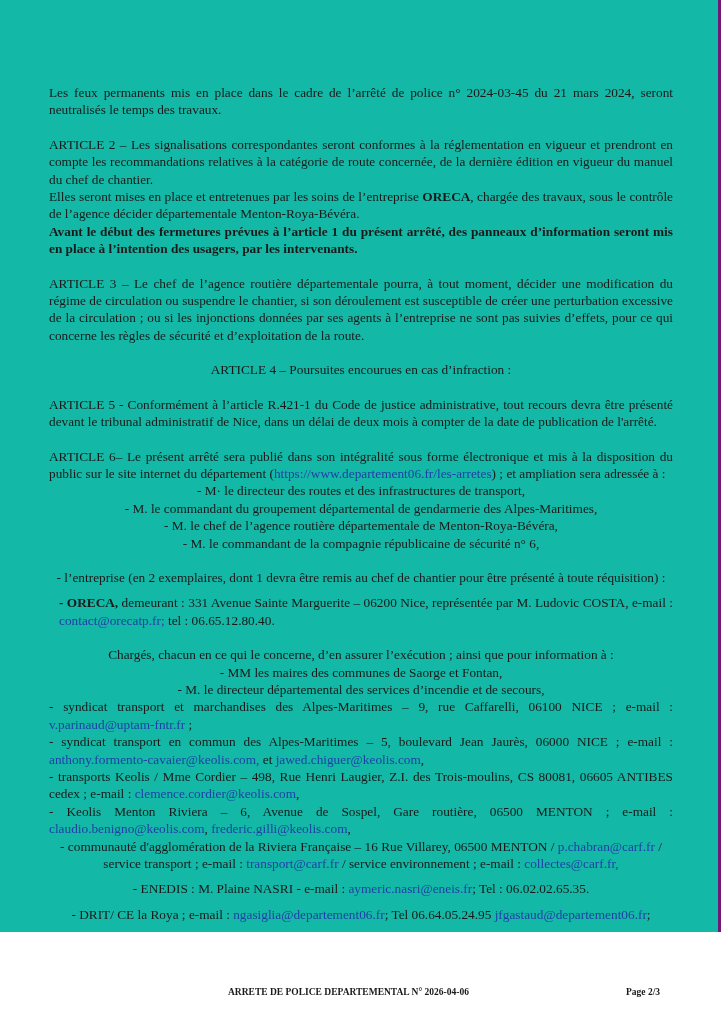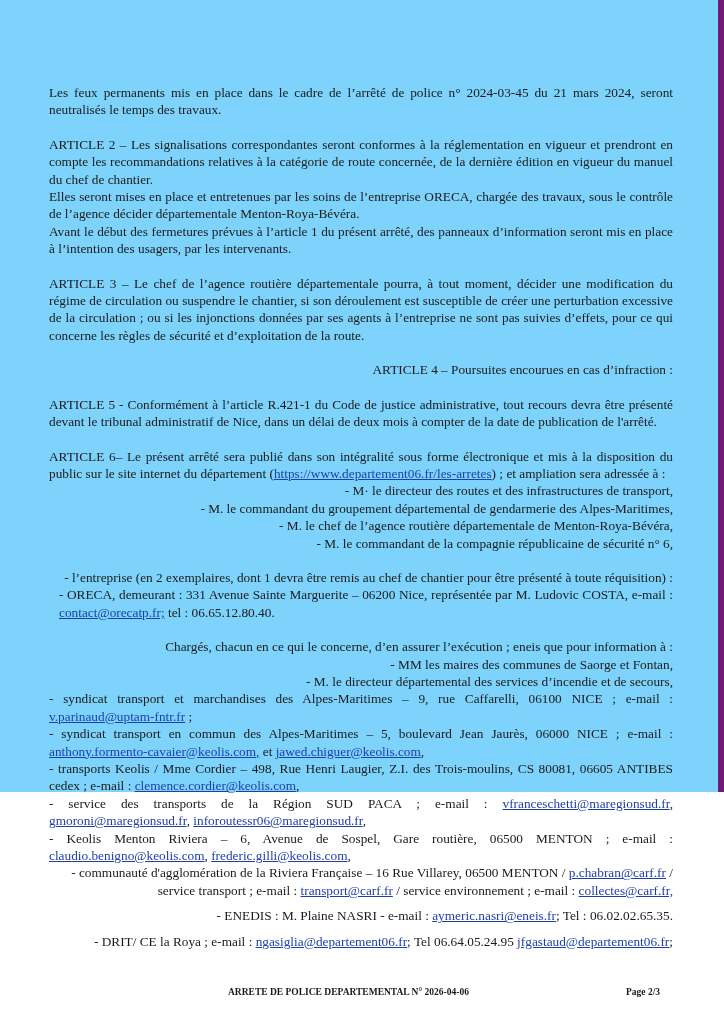--- a/index.html
+++ b/index.html
@@ -1,33 +1,33 @@
 <!DOCTYPE html>
 <html><head>
 <meta charset="utf-8">
 <style>
   html, body { margin: 0; padding: 0; background: #ffffff; }
   body { width: 724px; height: 1024px; position: relative; overflow: hidden; }
   .page {
-    position: absolute; left: 0; top: 0; width: 718px; height: 792px;
-    background: #7dd3fc; border-right: 6px solid #701a75;
+    position: absolute; left: 0; top: 0; width: 718px; height: 932px;
+    background: #14b8a6; border-right: 3px solid #701a75;
   }
   .content {
     position: absolute; left: 49px; top: 84px; width: 624px;
     font-family: "Liberation Serif", "DejaVu Serif", serif;
     font-size: 13.3px; line-height: 17.4px; color: #1a1a1a;
     text-align: justify;
   }
   p { margin: 0; }
   .gap { height: 17px; }
   .gap-sm { height: 8px; }
-  .bold { font-weight: normal; }
-  a { color: #1f3fa8; text-decoration: underline; }
-  .indent { padding-left: 10px; }
-  .list-line { text-align: right; }
+  .bold { font-weight: bold; }
+  a { color: #1f3fa8; }
+  .indent { padding-left: 10px; margin-top: 8px; }
+  .list-line { text-align: center; }
   .footer {
     position: absolute; top: 987px; left: 0; width: 718px;
     font-family: "Liberation Serif", "DejaVu Serif", serif;
     font-size: 9.5px; font-weight: bold; color: #1a1a1a;
   }
   .footer-title { position: absolute; left: 228px; white-space: nowrap; }
   .footer-page { position: absolute; left: 626px; white-space: nowrap; }
 </style>
 </head>
 <body>
@@ -56,27 +56,26 @@
     <p class="list-line">- M· le directeur des routes et des infrastructures de transport,</p>
     <p class="list-line">- M. le commandant du groupement départemental de gendarmerie des Alpes-Maritimes,</p>
     <p class="list-line">- M. le chef de l’agence routière départementale de Menton-Roya-Bévéra,</p>
     <p class="list-line">- M. le commandant de la compagnie républicaine de sécurité n° 6,</p>
     <div class="gap"></div>
 
     <p class="list-line">- l’entreprise (en 2 exemplaires, dont 1 devra être remis au chef de chantier pour être présenté à toute réquisition) :</p>
     <p class="indent"><span class="bold">- ORECA,</span><span> demeurant : 331 Avenue Sainte Marguerite – 06200 Nice, représentée par M. Ludovic COSTA, e-mail : </span><a>contact@orecatp.fr;</a><span>  tel : 06.65.12.80.40.</span></p>
     <div class="gap"></div>
 
-    <p class="list-line">Chargés, chacun en ce qui le concerne, d’en assurer l’exécution ; eneis que pour information à :</p>
+    <p class="list-line">Chargés, chacun en ce qui le concerne, d’en assurer l’exécution ; ainsi que pour information à :</p>
     <p class="list-line">-  MM les maires des communes de Saorge et Fontan,</p>
     <p class="list-line">- M. le directeur départemental des services d’incendie et de secours,</p>
     <p><span>- syndicat transport et marchandises des Alpes-Maritimes – 9, rue Caffarelli, 06100 NICE ; e-mail : </span><a>v.parinaud@uptam-fntr.fr</a><span> ;</span></p>
     <p><span>- syndicat transport en commun des Alpes-Maritimes – 5, boulevard Jean Jaurès, 06000 NICE ; e-mail : </span><a>anthony.formento-cavaier@keolis.com,</a><span> et </span><a>jawed.chiguer@keolis.com</a><span>,</span></p>
     <p><span>-  transports Keolis / Mme Cordier  – 498, Rue Henri Laugier, Z.I. des Trois-moulins, CS 80081, 06605 ANTIBES cedex ; e-mail : </span><a>clemence.cordier@keolis.com</a><span>,</span></p>
-    <p><span>- service des transports de la Région SUD PACA ; e-mail : </span><a>vfranceschetti@maregionsud.fr</a><span>, </span><a>gmoroni@maregionsud.fr</a><span>, </span><a>inforoutessr06@maregionsud.fr</a><span>,</span></p>
     <p><span>- Keolis Menton Riviera – 6, Avenue de Sospel, Gare routière, 06500 MENTON ; e-mail : </span><a>claudio.benigno@keolis.com</a><span>, </span><a>frederic.gilli@keolis.com</a><span>,</span></p>
     <p class="list-line"><span>- communauté d'agglomération de la Riviera Française – 16 Rue Villarey, 06500 MENTON / </span><a>p.chabran@carf.fr</a><span> / service transport ; e-mail : </span><a>transport@carf.fr</a><span> / service environnement ; e-mail : </span><a>collectes@carf.fr,</a></p>
     <div class="gap-sm"></div>
     <p class="list-line"><span>- ENEDIS : M. Plaine NASRI - e-mail : </span><a>aymeric.nasri@eneis.fr</a><span>; Tel : 06.02.02.65.35.</span></p>
     <div class="gap-sm"></div>
     <p class="list-line"><span>- DRIT/ CE la Roya ; e-mail : </span><a>ngasiglia@departement06.fr</a><span>; Tel 06.64.05.24.95 </span><a>jfgastaud@departement06.fr</a><span>;</span></p>
   </div>
 
   <div class="footer">
     <span class="footer-title">ARRETE DE POLICE DEPARTEMENTAL N° 2026-04-06</span>

